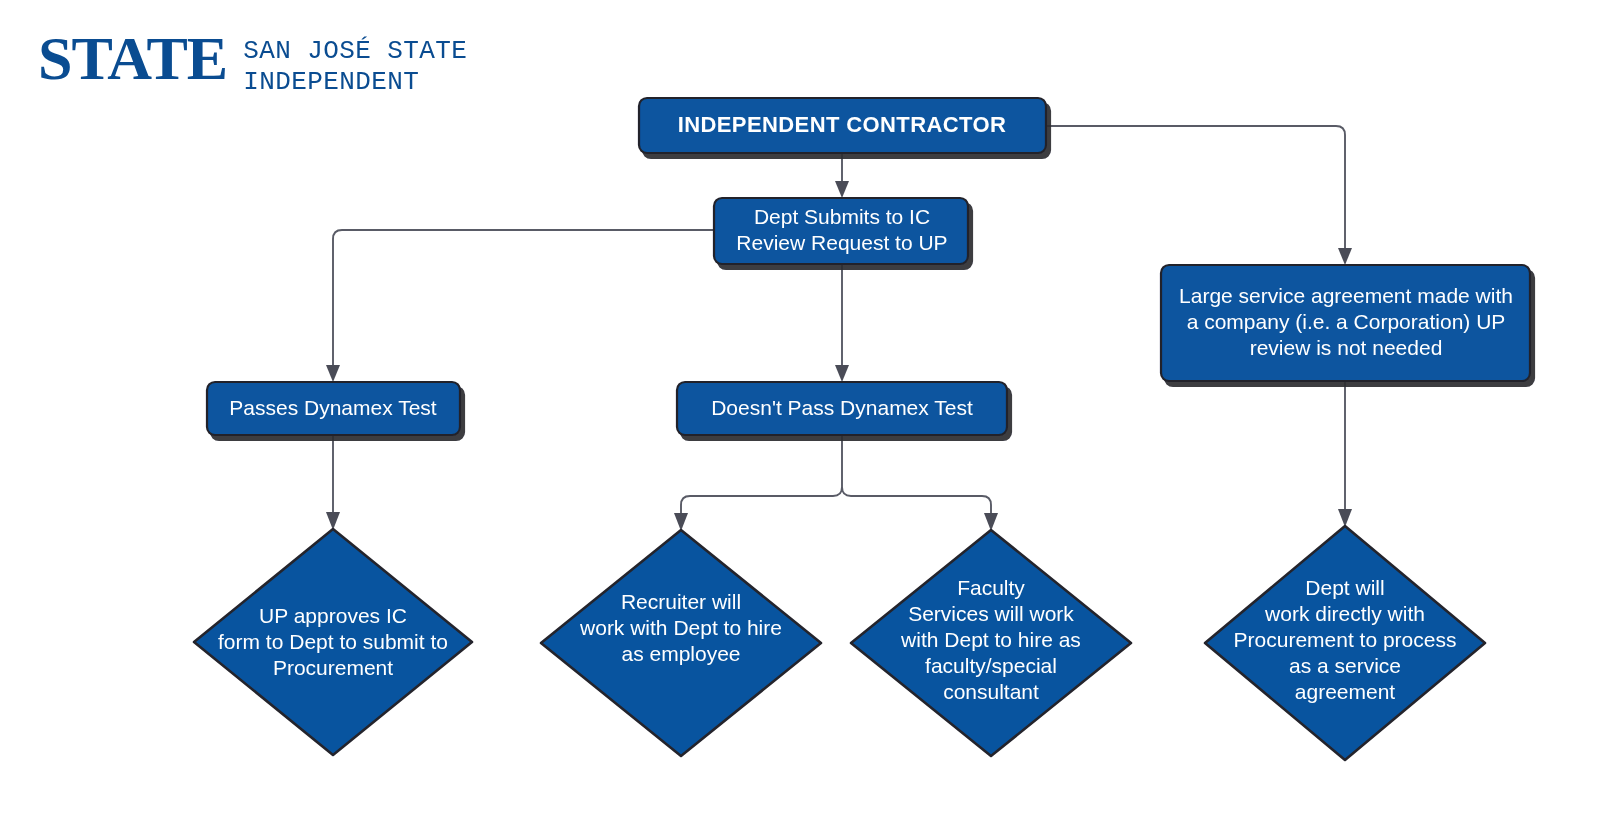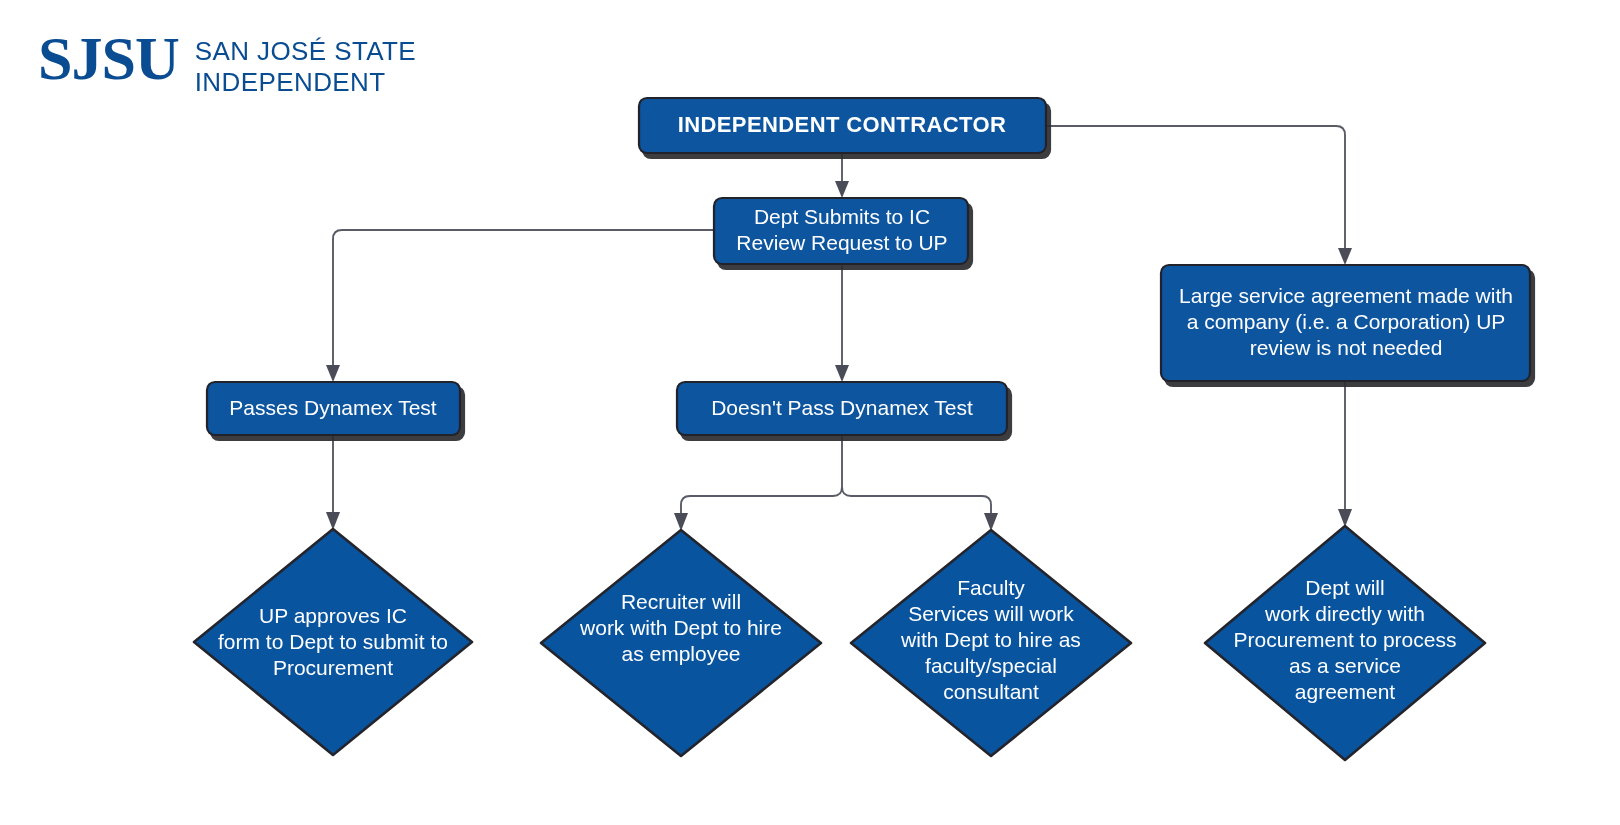--- a/index.html
+++ b/index.html
@@ -35,21 +35,21 @@
   }
   .logo-mark {
     font-family: "Liberation Serif", serif;
     font-size: 62px;
     line-height: 0.98;
     font-weight: 700;
     letter-spacing: -1px;
     color: #0A4C91;
   }
   .logo-words {
-    font-family: Liberation Sans, sans-serif;
+    font-family: Liberation Mono, monospace;
     font-size: 26px;
     line-height: 1.18;
     letter-spacing: 0.4px;
     color: #0A4C91;
     padding-top: 8px;
   }
   .logo-words div { white-space: nowrap; }
 
   
   .node-text {
@@ -79,21 +79,21 @@
     fill: none;
     stroke: #595b66;
     stroke-width: 1.9;
   }
   .arrow-head { fill: #4a4c57; }
 </style>
 </head>
 <body>
 
 <div class="logo">
-  <div class="logo-mark">SJSU</div>
+  <div class="logo-mark">STATE</div>
   <div class="logo-words">
     <div>SAN JOSÉ STATE</div>
     <div>INDEPENDENT</div>
   </div>
 </div>
 
 <svg id="canvas" viewBox="0 0 1620 825" xmlns="http://www.w3.org/2000/svg">
 
   <defs>
     <filter id="nodeShadow" x="-20%" y="-20%" width="160%" height="170%">

